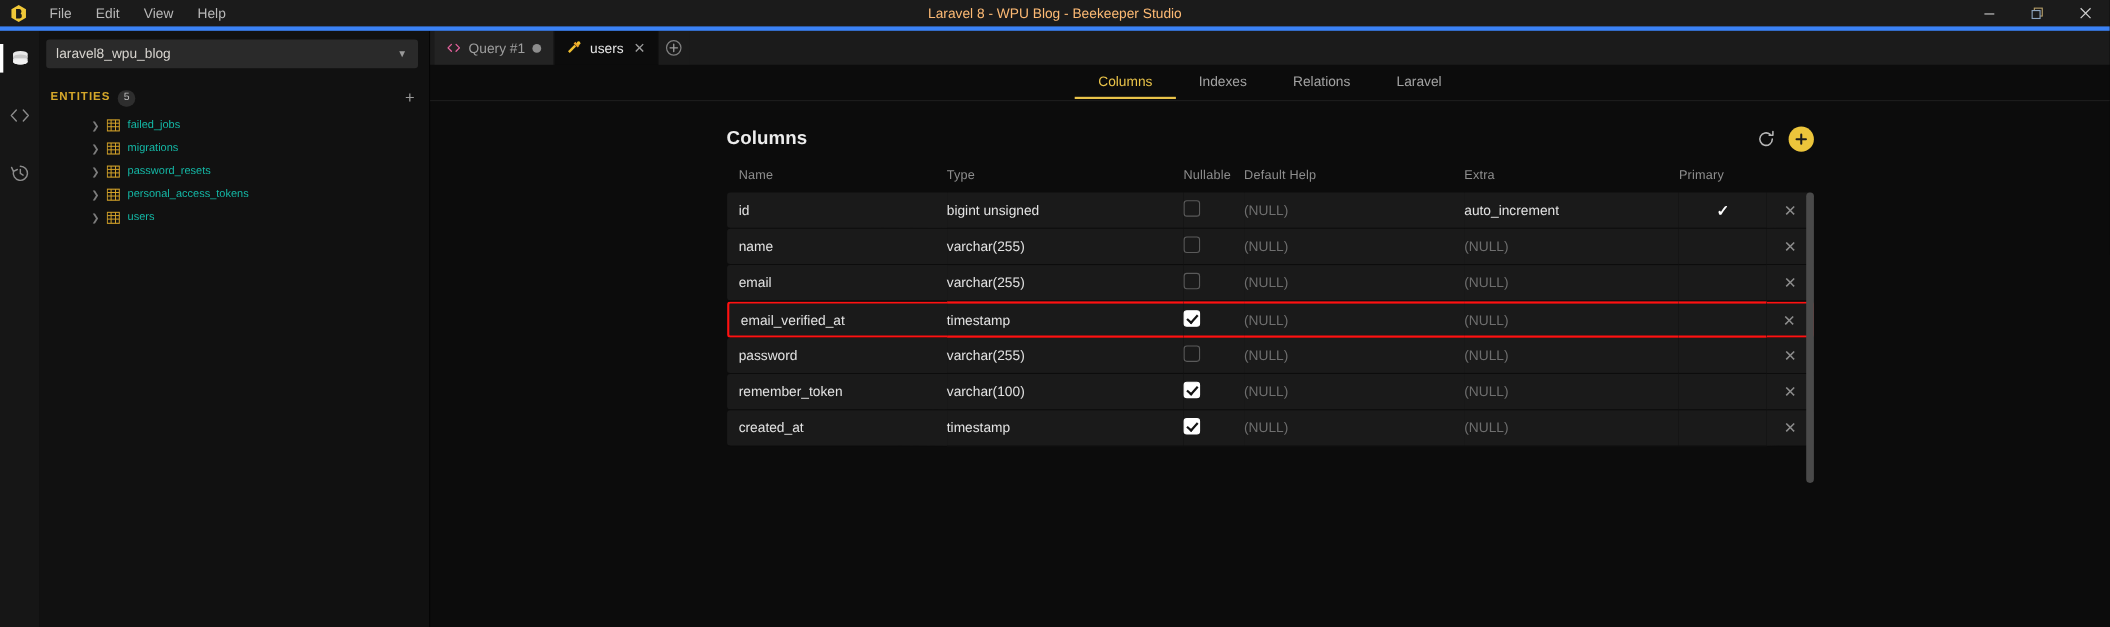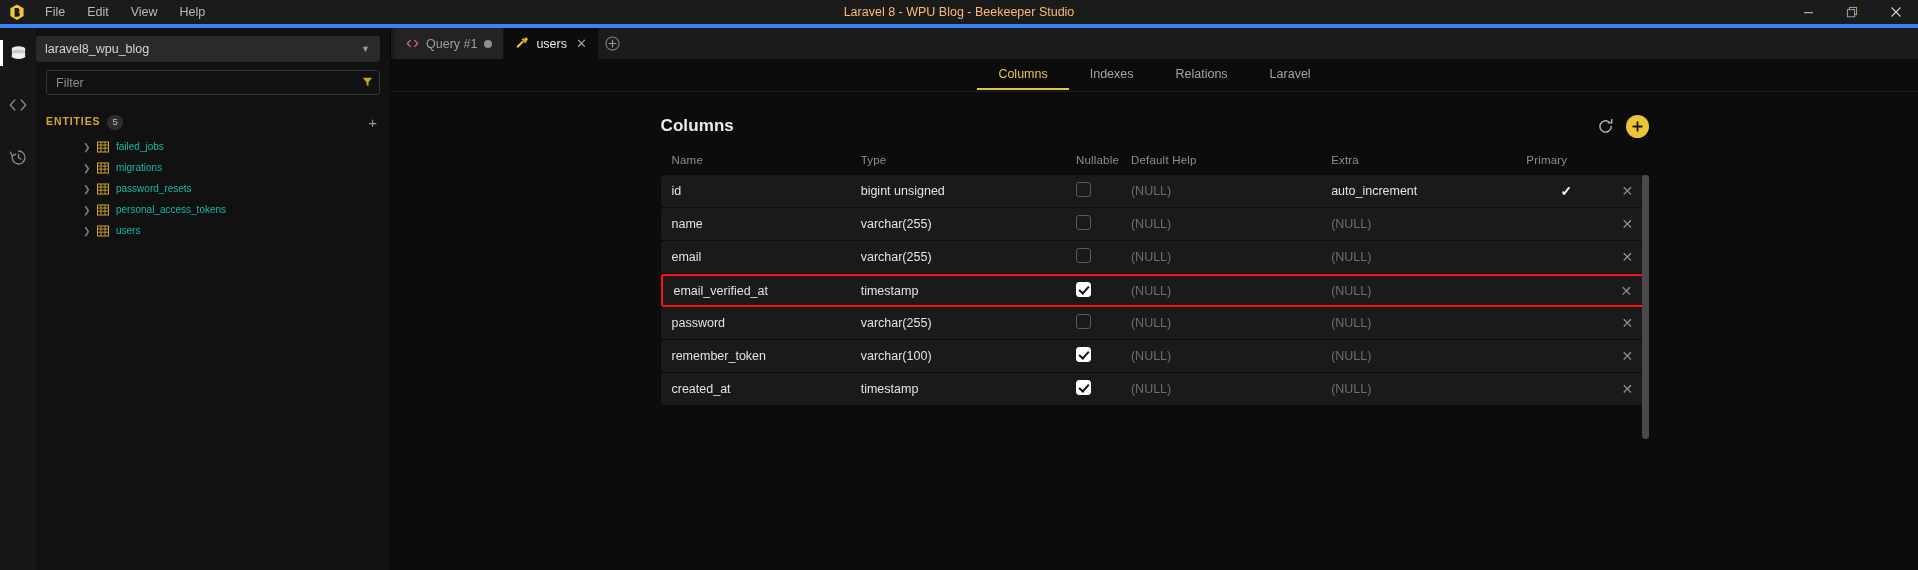--- a/index.html
+++ b/index.html
@@ -52,21 +52,21 @@
     content: ""; position: absolute; left: 0; top: 4px; bottom: 4px; width: 3px; background: #fff;
   }
 
   
   .sidebar {
     width: 355px; flex: 0 0 355px; background: #111111;
     display: flex; flex-direction: column;
     border-right: 1px solid #050505;
   }
   .db-select {
-    margin: 8px 10px 0 0; height: 26px;
+    margin: 8px 10px 0 6px; height: 26px;
     background: #2a2a2a; border-radius: 3px;
     display: flex; align-items: center; padding: 0 4px 0 9px;
     position: relative;
   }
   .db-name { font-size: 12.5px; color: #d7d4cf; flex: 1; }
   .db-caret { color: #9a9a9a; font-size: 9px; padding: 0 6px; }
 
   .filter-row { margin: 8px 10px 0 10px; height: 25px; position: relative; }
   .filter-input {
     width: 100%; height: 25px; background: transparent;
@@ -259,28 +259,20 @@
     </div>
 
     <div class="sidebar">
 
       <div class="db-select">
         <span class="db-name">laravel8_wpu_blog</span>
         <span class="db-caret">▼</span>
       </div>
       <div style="position:absolute"></div>
 
-      <div class="filter-row">
-        <input class="filter-input" placeholder="Filter" style="">
-        <span class="filter-icon">
-          <svg width="11" height="11" viewBox="0 0 12 12">
-              <path d="M0.8 1.4 h10.4 L7.1 6.2 V10.6 L4.9 9.3 V6.2 Z" fill="#c8a227"></path>
-            </svg>
-        </span>
-      </div>
 
       <div class="ent-head">
         <span class="ent-label">ENTITIES</span>
         <span class="ent-count">5</span>
         <span class="ent-add">+</span>
       </div>
 
       <div class="tree">
         <div class="tree-item">
           <span class="chev">❯</span>

